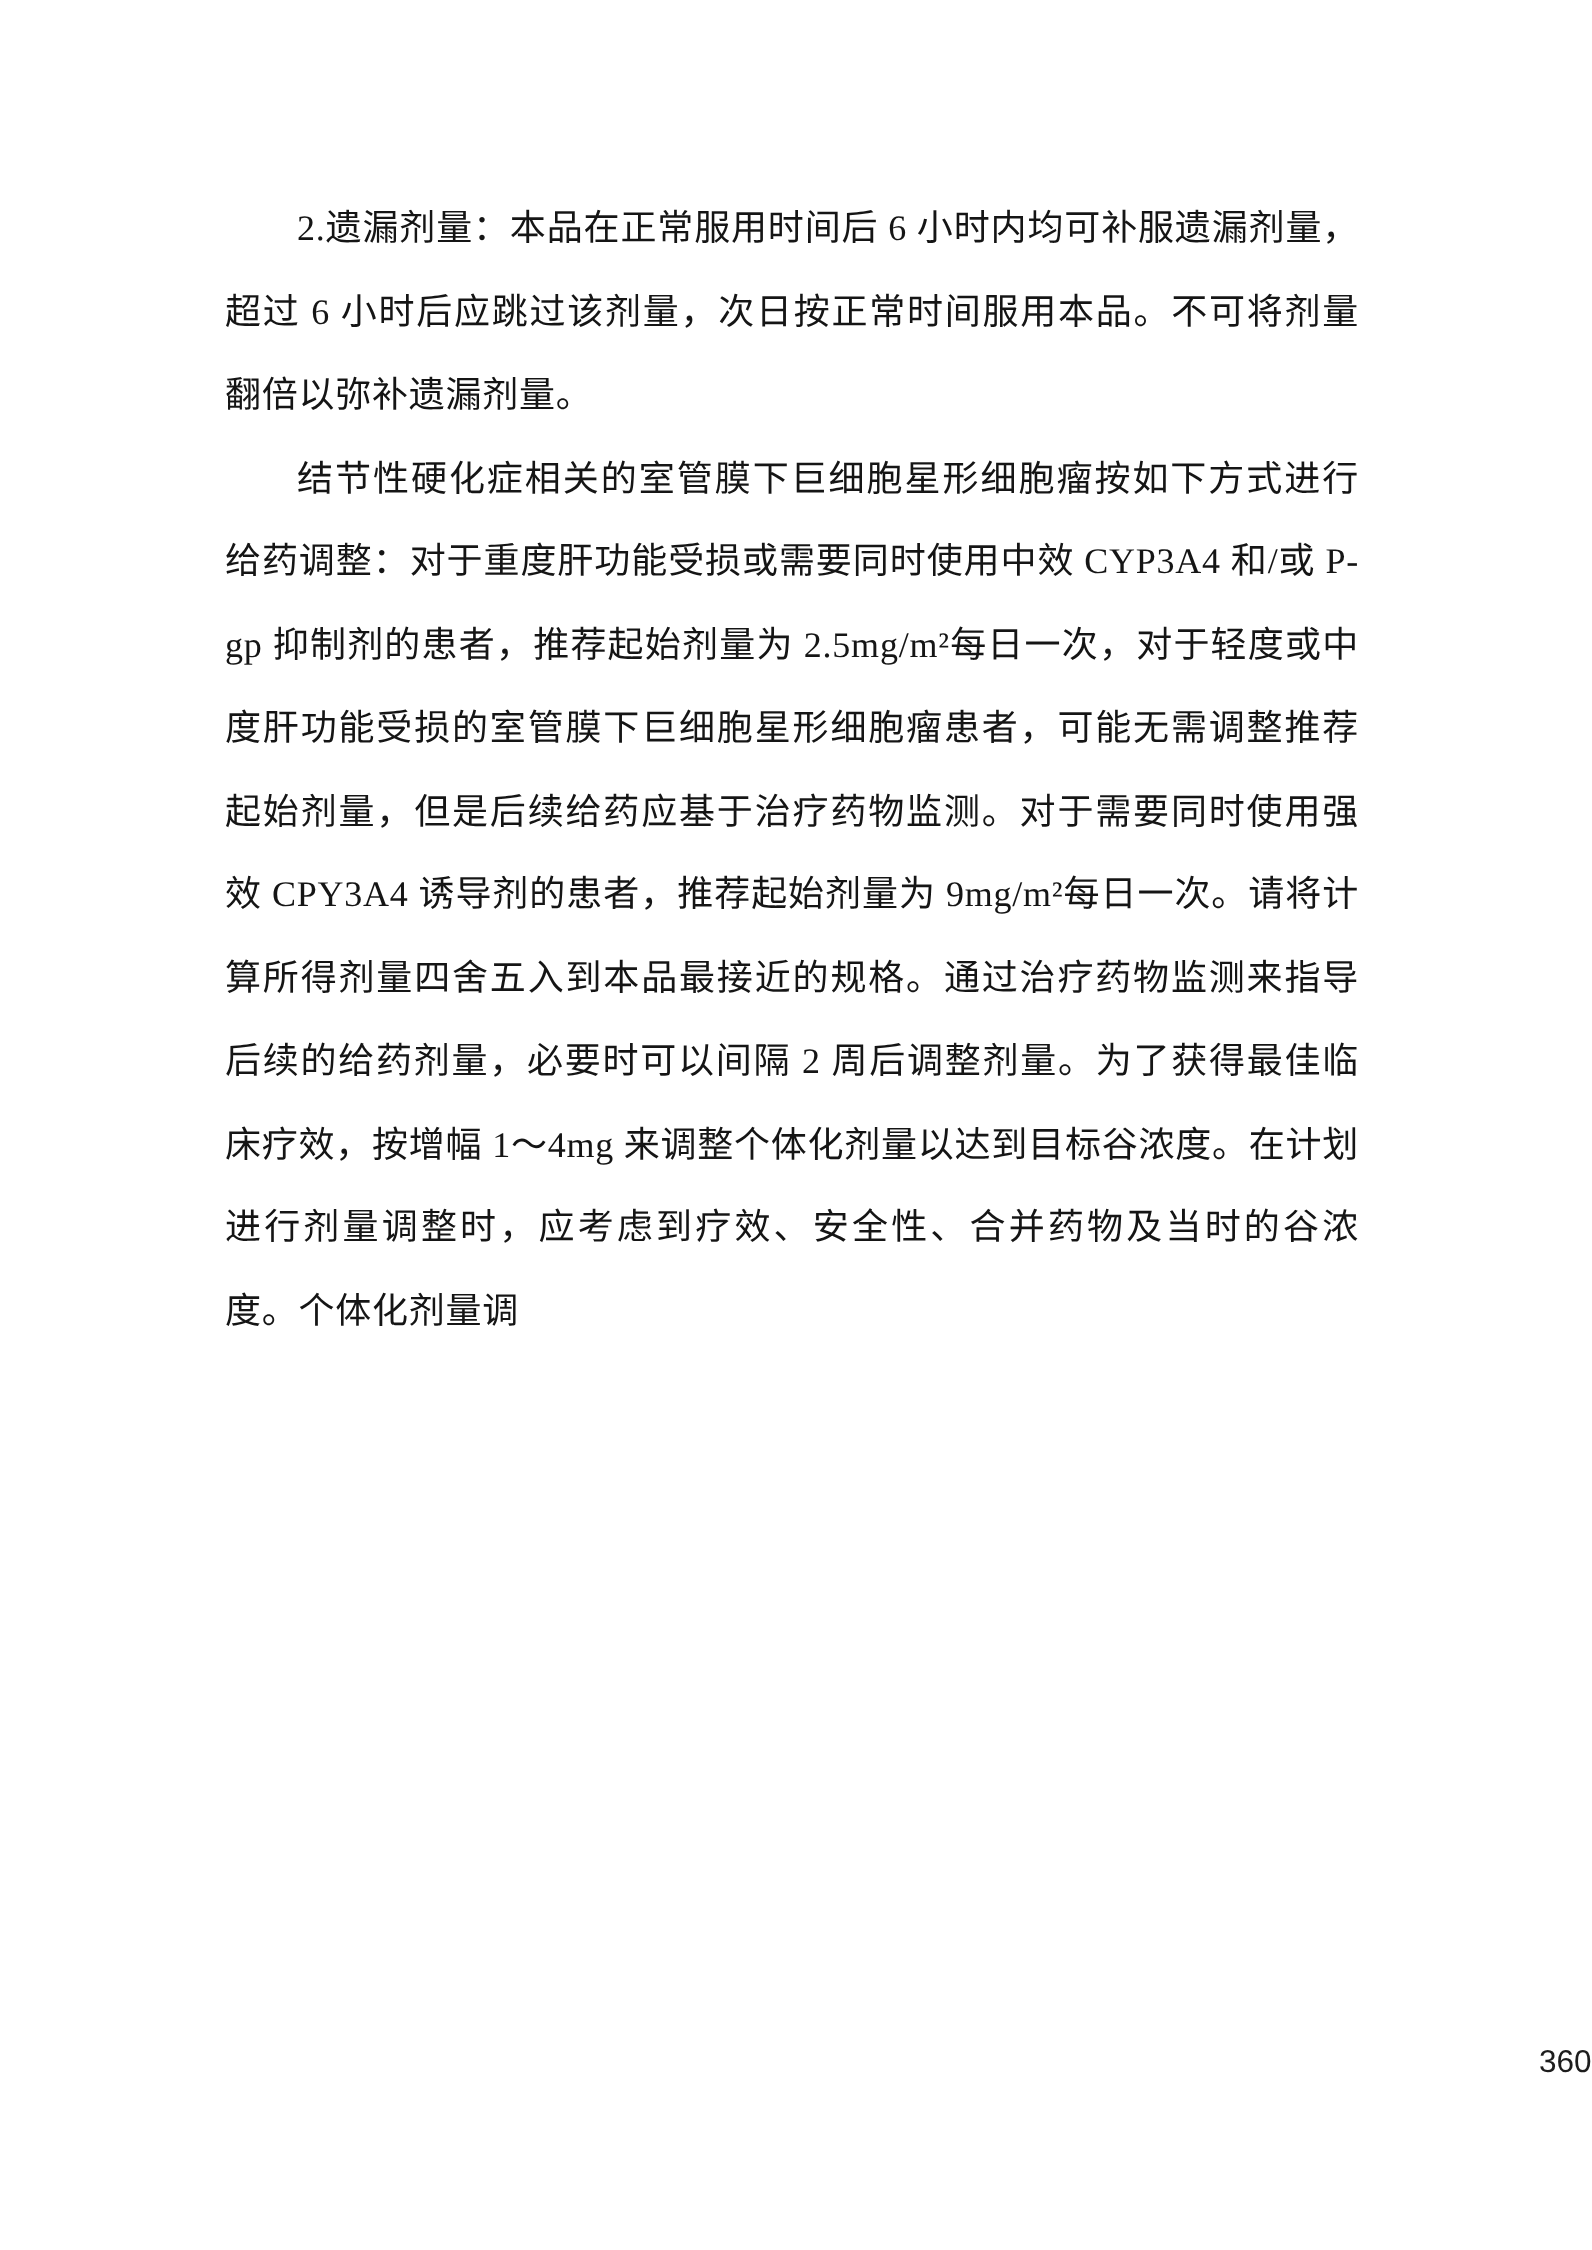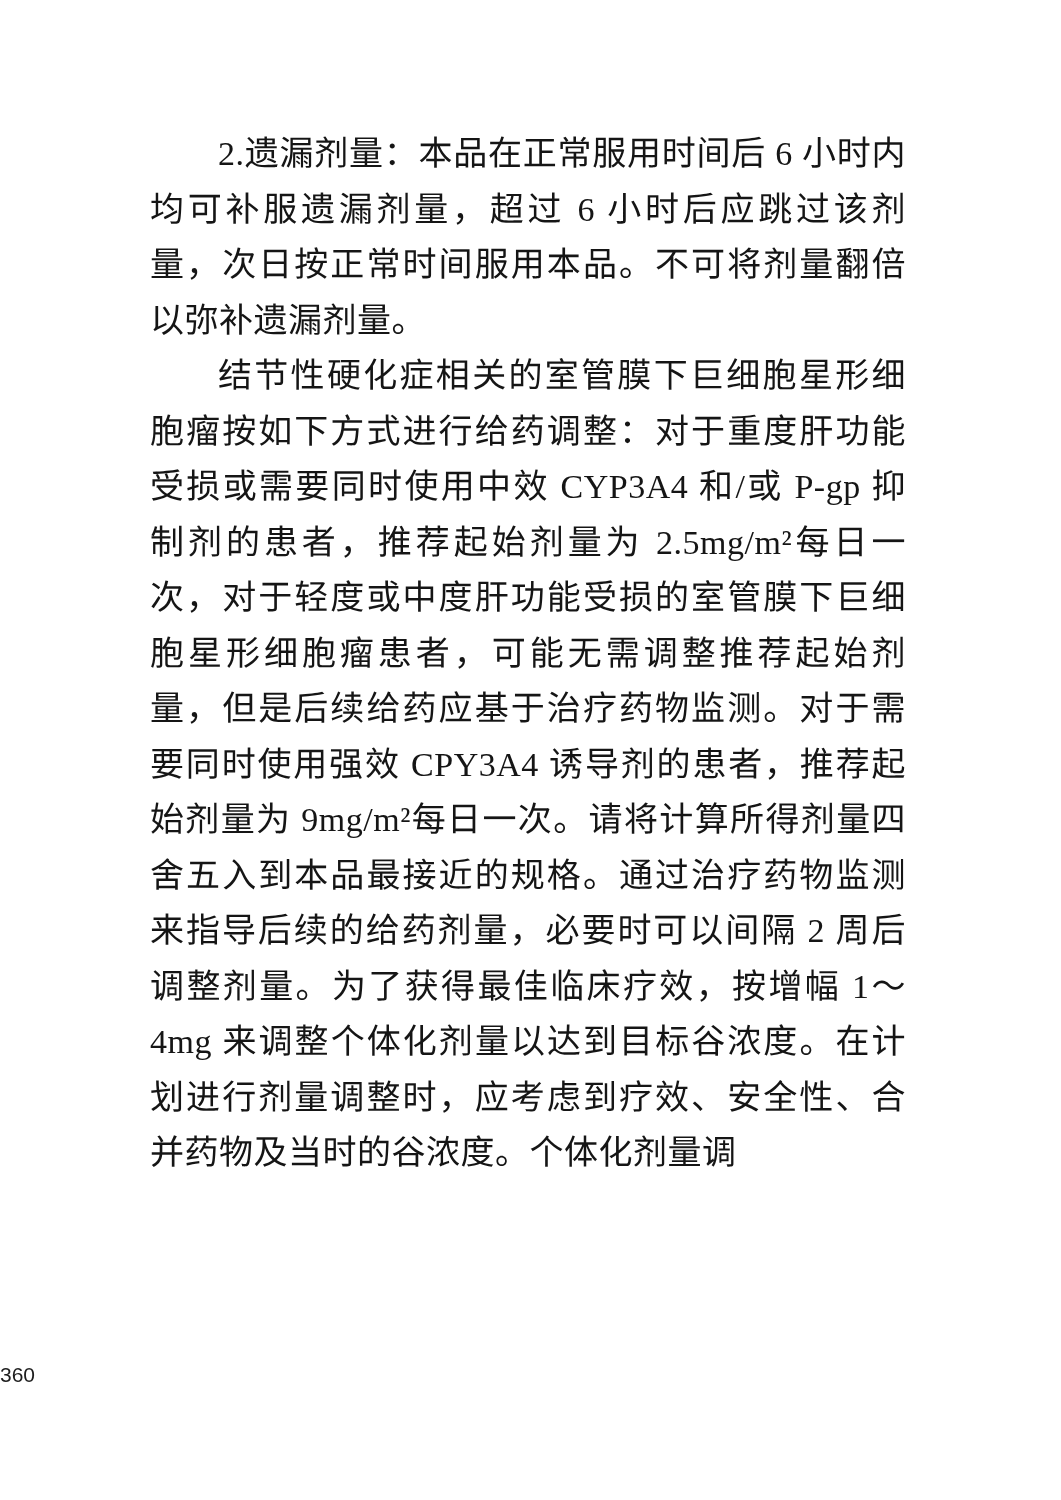--- a/index.html
+++ b/index.html
@@ -24,35 +24,35 @@
     
     .text-block {
       position: absolute;
       left: 150px;
       top: 126px;
       width: 756px;
     }
     .para {
       margin: 0;
       padding: 0;
-      font-size: 34px;
+      font-size: 24px;
       line-height: 55.5px;
       text-align: justify;
       text-indent: 2em;
       letter-spacing: 0.5px;
       color: #151515;
       font-weight: 400;
     }
     
     .page-number {
       position: absolute;
       top: 1362px;
       left: 0;
       width: 100%;
-      text-align: left;
+      text-align: right;
       font-family: "Liberation Sans", "DejaVu Sans", sans-serif;
       font-size: 21px;
       line-height: 26px;
       color: #1d1d1d;
     }
   </style>
 </head>
 <body>
 
 <div class="page">

